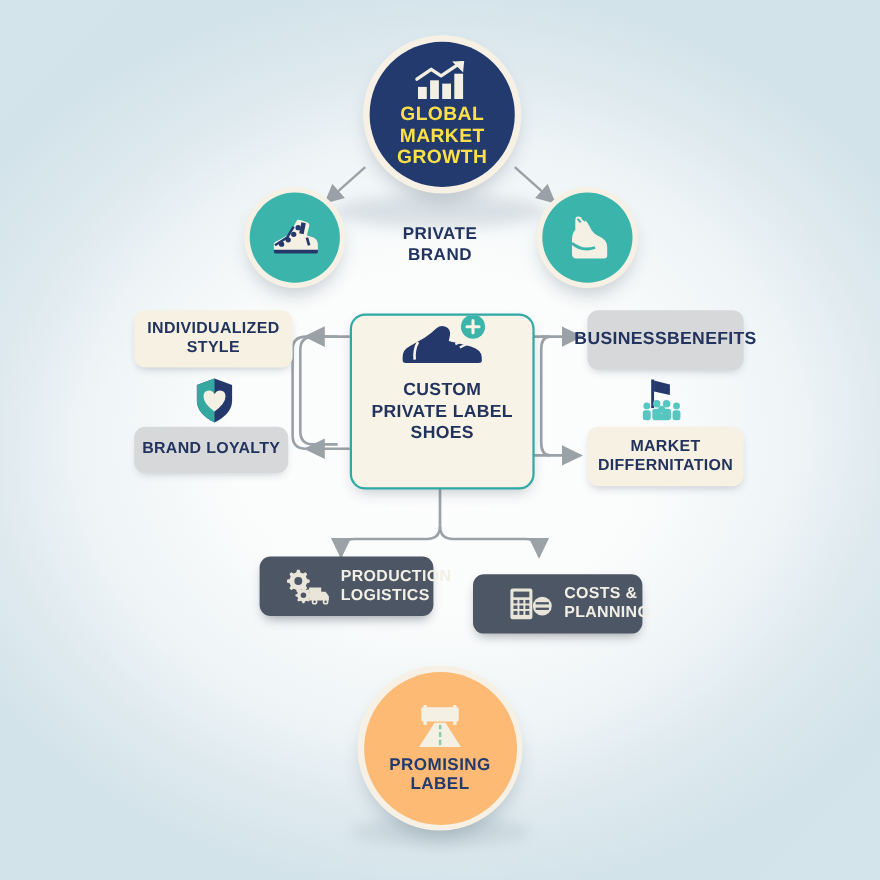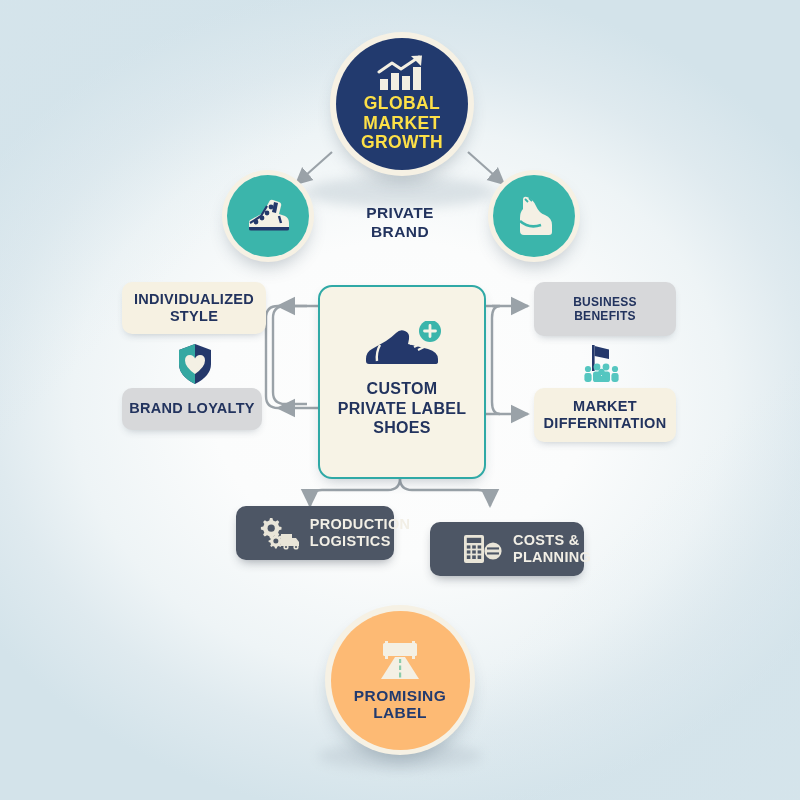--- a/index.html
+++ b/index.html
@@ -155,21 +155,21 @@
         <path d="M18,4 L21,7" stroke="#3bb5ab" stroke-width="1.8"></path>
       </svg>
     </div>
   </div>
 
   <div class="node" style="left:320px;top:203px;width:160px;text-align:center;color:#22335e;font-weight:bold;font-size:15.5px;line-height:1.25;letter-spacing:.4px;">
     <div>PRIVATE</div>
     <div>BRAND</div>
   </div>
 
-  <div class="center-box" style="left:318px;top:285px;width:164px;height:156px;padding-top:34px;">
+  <div class="center-box" style="left:318px;top:285px;width:164px;height:156px;padding-top:0;">
     <svg width="92" height="52" viewBox="0 0 92 52" style="margin-bottom:6px;">
       <path d="M10,38 Q10,31 16,28 L30,20 Q36,16 40,12 Q44,8 49,10 Q54,12 53,18 L52,23 L72,28 Q82,31 82,38 L82,41 Q82,43 79,43 L13,43 Q10,43 10,40 Z" fill="#24386b"></path>
       <path d="M24,24 Q20,31 21,40" stroke="#f7f3e6" stroke-width="2.4" fill="none"></path>
       <path d="M54,23 L60,20" stroke="#f7f3e6" stroke-width="2"></path>
       <path d="M58,26 L64,23" stroke="#f7f3e6" stroke-width="2"></path>
       <path d="M62,29 L68,26" stroke="#f7f3e6" stroke-width="2"></path>
       <circle cx="74" cy="10" r="11" fill="#3bb5ab"></circle>
       <path d="M74,4.5 L74,15.5 M68.5,10 L79.5,10" stroke="#f7f3e6" stroke-width="2.8" stroke-linecap="round"></path>
     </svg>
     <div class="center-title">
@@ -189,21 +189,21 @@
       <path d="M19,2 L35,8 L35,22 Q35,34 19,42 Q3,34 3,22 L3,8 Z" fill="#24386b"></path>
       <path d="M19,2 L3,8 L3,22 Q3,34 19,42 Z" fill="#35a8a2"></path>
       <path d="M19,32 Q9,25 9,18.5 Q9,13 14,13 Q17.5,13 19,16.5 Q20.5,13 24,13 Q29,13 29,18.5 Q29,25 19,32 Z" fill="#f4f0e4"></path>
     </svg>
   </div>
 
   <div class="box box-grey" style="left:122px;top:388px;width:140px;height:42px;font-size:14.5px;">
     <div>BRAND LOYALTY</div>
   </div>
 
-  <div class="box box-grey" style="left:534px;top:282px;width:142px;height:54px;font-size:12px;flex-direction:column;">
+  <div class="box box-grey" style="left:534px;top:282px;width:142px;height:54px;font-size:16px;flex-direction:row;">
     <div>BUSINESS</div>
     <div>BENEFITS</div>
   </div>
 
   <div class="icon-float" style="left:578px;top:342px;">
     <svg width="48" height="48" viewBox="0 0 48 48">
       <rect x="14" y="3" width="2.6" height="26" fill="#24386b"></rect>
       <path d="M16.6,4 L31,7.5 L31,17 L16.6,14 Z" fill="#24386b"></path>
       <g fill="#55c6c0">
         <circle cx="10" cy="27" r="3.1"></circle>

